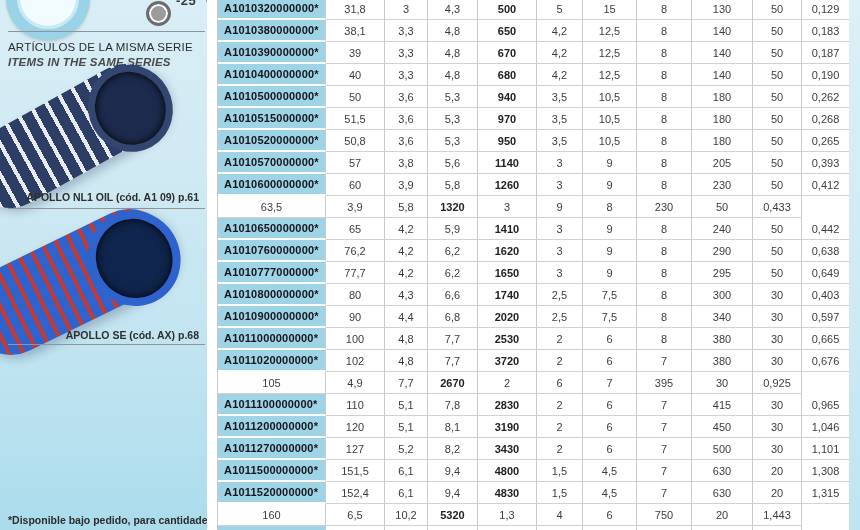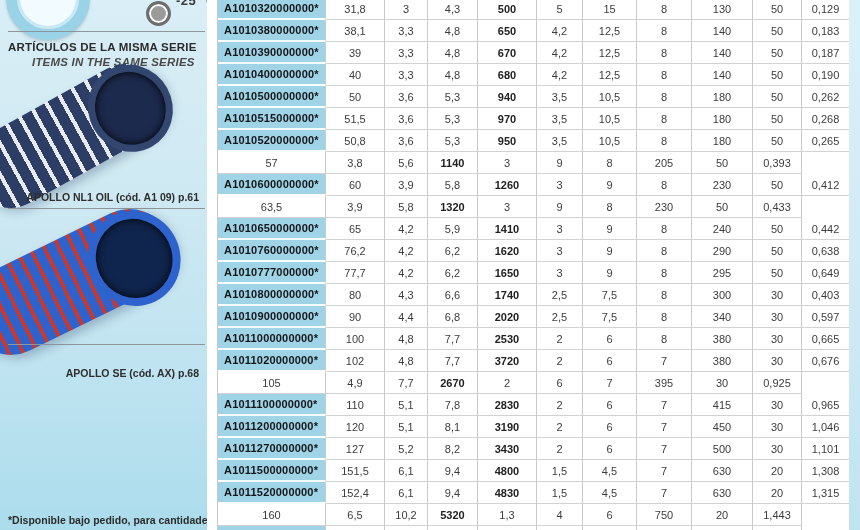--- a/index.html
+++ b/index.html
@@ -19,39 +19,39 @@
              box-shadow:inset 0 0 0 3px #c9e9f5, 0 2px 3px rgba(0,0,0,.15);}
   .temp-wrap{position:absolute;left:146px;top:0;width:60px;height:30px;}
   .temp-circle{position:absolute;left:0;top:1px;width:19px;height:19px;border-radius:50%;
                border:3px solid #6d6d6d;background:#9b9b9b;box-shadow:inset 0 0 0 2px #ffffff;}
   .temp-label{position:absolute;left:30px;top:-7px;font-size:13px;font-weight:bold;color:#3a3a3a;
               letter-spacing:.5px;white-space:nowrap;}
 
   .divider{position:absolute;left:8px;width:197px;height:0;border-top:1px solid #8f9598;}
   .div1{top:31px;} .div2{top:208px;} .div3{top:344px;}
 
-  .series-title{position:absolute;left:8px;top:41px;font-size:11.5px;font-weight:bold;
+  .series-title{position:absolute;left:8px;top:41px;font-size:11.5px;font-weight:normal;
                 color:#2b2b2b;letter-spacing:.2px;white-space:nowrap;}
   .series-title-en{position:absolute;left:8px;top:56px;font-size:11.5px;font-weight:bold;
-                   font-style:italic;color:#4a4a4a;letter-spacing:.2px;white-space:nowrap;margin-left:24px;}
+                   font-style:italic;color:#4a4a4a;letter-spacing:.2px;white-space:nowrap;}
 
   .hose{position:absolute;border-radius:44px;box-shadow:4px 6px 10px rgba(20,40,80,.25);}
   .hose .cap{position:absolute;border-radius:50%;}
   .hose1{left:-38px;top:96px;width:212px;height:80px;transform:rotate(-29deg);
          background:repeating-linear-gradient(90deg,#2c3e66 0 11px,#e9eaec 11px 15px);}
   .hose1 .cap{right:-4px;top:2px;width:70px;height:74px;background:#1c2a4d;
               border:7px solid #33466f;box-shadow:inset 0 0 8px #000;}
   .hose2{left:-40px;top:238px;width:220px;height:88px;transform:rotate(-26deg);
          background:repeating-linear-gradient(90deg,#2e62cc 0 9px,#c23a31 9px 13px);}
   .hose2 .cap{right:-4px;top:3px;width:76px;height:80px;background:#10254d;
               border:8px solid #2e62cc;box-shadow:inset 0 0 8px #000;}
 
   .caption{position:absolute;right:8px;font-size:10.5px;font-weight:bold;color:#2e2e2e;
            white-space:nowrap;text-align:right;}
-  .cap1{top:191px;} .cap2{top:329px;margin-top:38px;}
+  .cap1{top:191px;} .cap2{top:329px;}
 
   .footnote{position:absolute;left:8px;top:514px;font-size:10.5px;font-weight:600;
             color:#2b2b2b;white-space:nowrap;}
 
   
   .table{position:absolute;left:217px;top:-2px;width:632px;border-left:1px solid #c9c9c9;}
   .row{display:grid;height:22px;box-sizing:border-box;
        grid-template-columns:108px 59px 43px 50px 59px 46px 54px 55px 61px 49px 48px;}
   .cell{box-sizing:border-box;border-right:1px solid #c9c9c9;border-bottom:1px solid #d2d2d2;
         font-size:11px;color:#3c3c3c;display:flex;align-items:center;justify-content:center;
@@ -185,20 +185,21 @@
         <div class="cell c3">5,3</div>
         <div class="cell c4">950</div>
         <div class="cell c5">3,5</div>
         <div class="cell c6">10,5</div>
         <div class="cell c7">8</div>
         <div class="cell c8">180</div>
         <div class="cell c9">50</div>
         <div class="cell c10">0,265</div>
       </div>
       <div class="row">
+        <div class="cell c0">A1010570000000*</div>
         <div class="cell c1">57</div>
         <div class="cell c2">3,8</div>
         <div class="cell c3">5,6</div>
         <div class="cell c4">1140</div>
         <div class="cell c5">3</div>
         <div class="cell c6">9</div>
         <div class="cell c7">8</div>
         <div class="cell c8">205</div>
         <div class="cell c9">50</div>
         <div class="cell c10">0,393</div>

